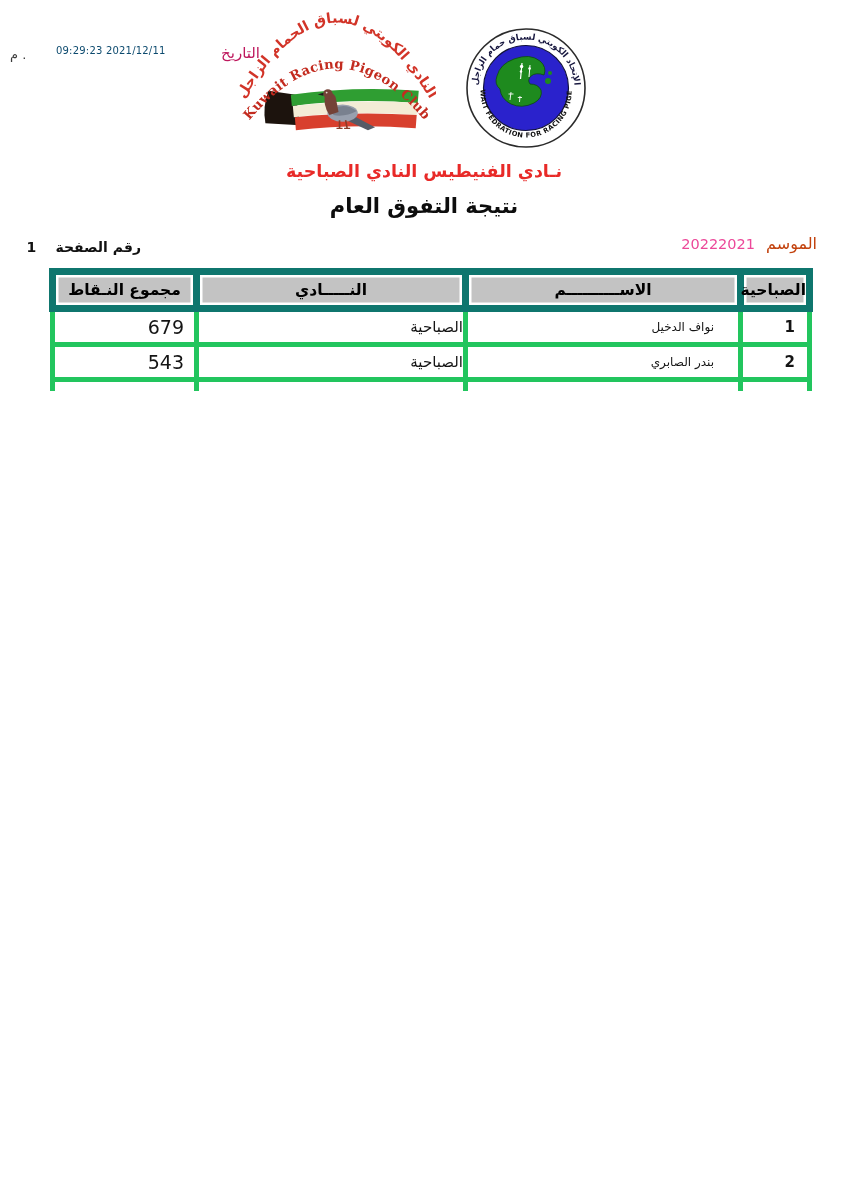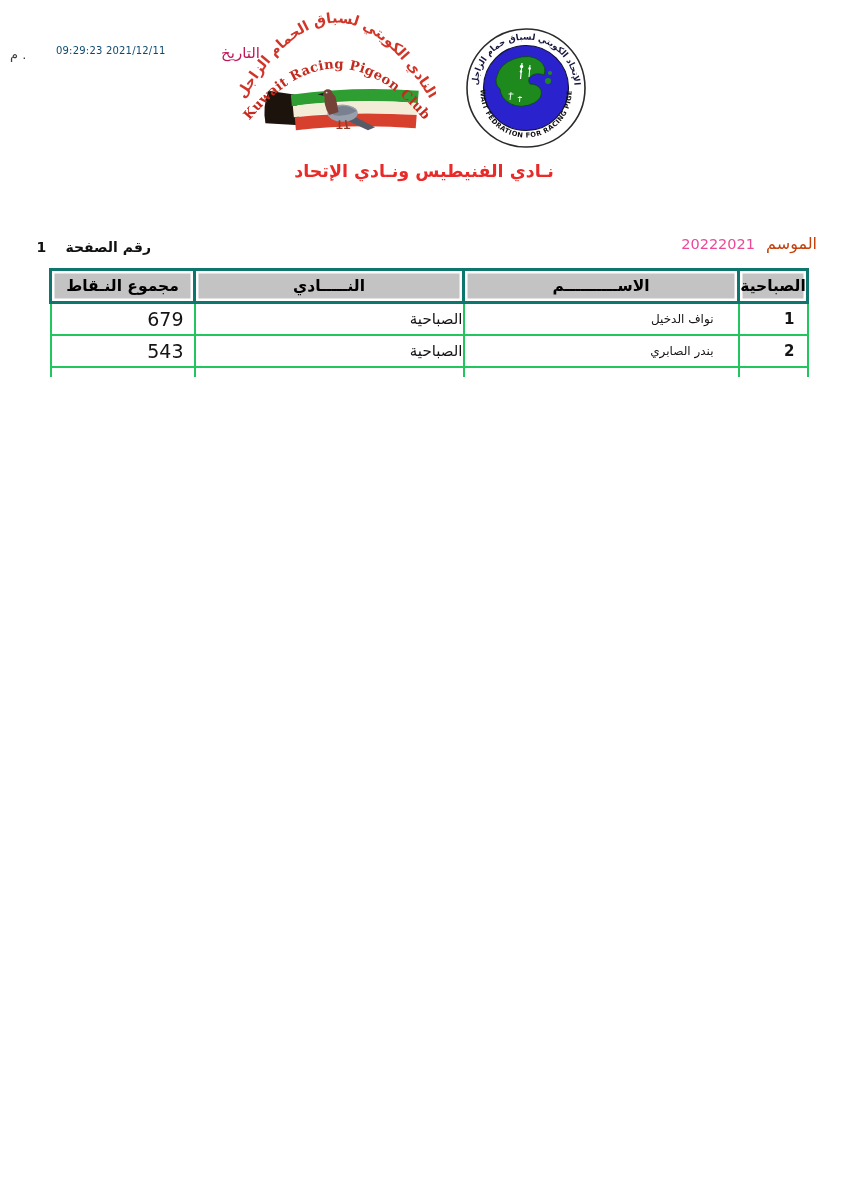--- a/index.html
+++ b/index.html
@@ -21,34 +21,34 @@
   .fed-en-arc{font-size:6.7px;font-weight:bold;fill:#101010;letter-spacing:.45px;}
   
   .clubs-line{position:absolute;top:161px;left:0;width:100%;text-align:center;
     color:#e82a28;font-weight:bold;font-size:17.5px;direction:rtl;}
   .page-title{position:absolute;top:194px;left:0;width:100%;text-align:center;
     color:#0d0d0d;font-weight:bold;font-size:21px;direction:rtl;}
   
   .season-line{position:absolute;top:234px;right:31px;direction:rtl;white-space:nowrap;}
   .season-label{font-weight:normal;font-size:16px;color:#c2410c;}
   .season-value{font-size:14.5px;color:#ec4899;margin-right:6px;}
-  .pagenum-line{position:absolute;top:237px;left:59px;width:92px;direction:rtl;white-space:nowrap;}
+  .pagenum-line{position:absolute;top:237px;left:49px;width:92px;direction:rtl;white-space:nowrap;}
   .pagenum-label{font-weight:bold;font-size:14px;color:#111;}
   .pagenum-value{font-weight:bold;font-size:14px;color:#111;margin-right:14px;}
   
   .report-table{
     position:absolute;top:268px;left:49px;width:757px;
     border-collapse:collapse;table-layout:fixed;direction:rtl;background:#fff;
   }
   .report-table th{
-    height:30px;background:#c3c3c3;border:3px solid #0f766e;
+    height:30px;background:#c3c3c3;border:7px solid #0f766e;
     box-shadow:inset 0 0 0 2.5px #fff;
     font-size:15.5px;font-weight:bold;color:#000;text-align:center;padding:0;
   }
-  .report-table td{border:2px solid #22c55e;height:30px;padding:0;background:#fff;color:#141414;}
+  .report-table td{border:5px solid #22c55e;height:30px;padding:0;background:#fff;color:#141414;}
   td.cell-serial{font-weight:bold;font-size:15px;text-align:right;padding-right:12px;}
   td.cell-name{font-size:12px;text-align:right;padding-right:24px;}
   td.cell-club{font-size:15px;text-align:right;}
   td.cell-points{font-size:19px;text-align:right;padding-right:10px;font-family:"DejaVu Sans",sans-serif;}
   tr.stub-row td{height:9px;border-bottom:none;}
 </style>
 </head>
 <body>
 
 <div class="page">
@@ -112,22 +112,23 @@
       <path d="M 56 70 L 55.5 76 M 53.8 71.5 L 58 71.5" stroke="#ffffff" stroke-width="0.9" fill="none"></path>
     </g>
     <text class="fed-ar-arc" text-anchor="middle" style="direction:rtl">
       <textPath href="#ringTop" startOffset="50%">الإتحاد الكويتي لسباق حمام الزاجل</textPath>
     </text>
     <text class="fed-en-arc" text-anchor="middle">
       <textPath href="#ringBot" startOffset="50%">KUWAIT FEDRATION FOR RACING PIGEON</textPath>
     </text>
   </svg>
 
-  <div class="clubs-line">نـادي الفنيطيس ونـادي الإتحاد</div>
+  <div class="clubs-line">نـادي الفنيطيس النادي الصباحية</div>
 
+  <div class="page-title">نتيجة التفوق العام</div>
 
   <div class="season-line">
     <span class="season-label">الموسم</span>
     <span class="season-value" dir="ltr">20222021</span>
   </div>
 
   <div class="pagenum-line">
     <span class="pagenum-label">رقم الصفحة</span>
     <span class="pagenum-value">1</span>
   </div>

